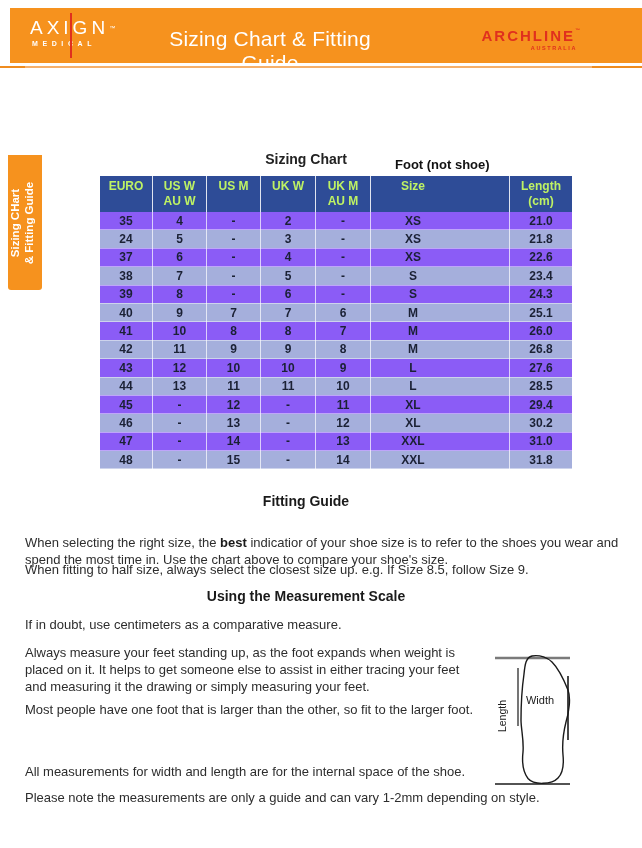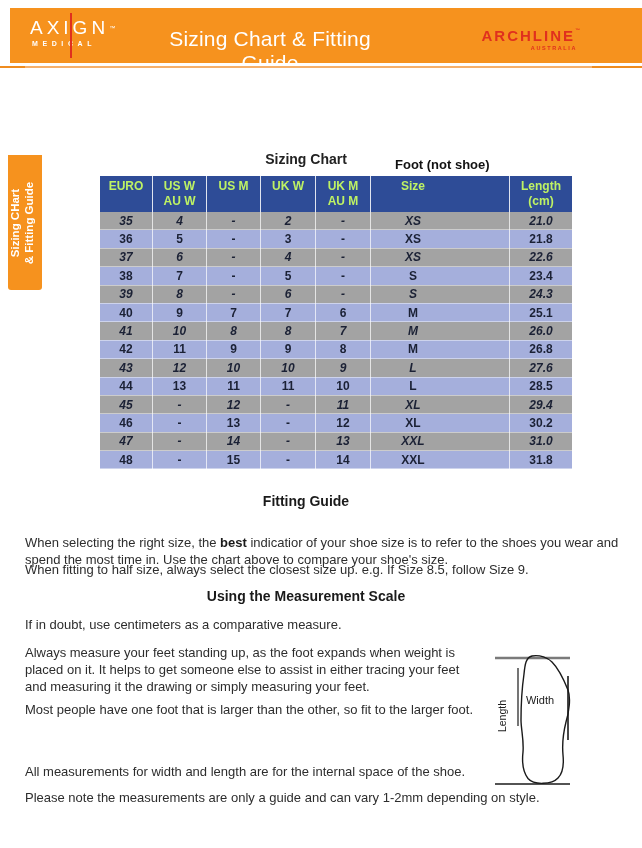--- a/index.html
+++ b/index.html
@@ -33,21 +33,21 @@
     font-size:14px;font-weight:700;color:#222222;}
   .foot-note{position:absolute;left:395px;top:157px;width:117px;text-align:left;
     font-size:13px;font-weight:700;color:#111111;}
   table.sizes{position:absolute;left:100px;top:176px;width:412px;border-collapse:collapse;table-layout:fixed;}
   table.sizes th{background:#2E4C97;color:#bef264;font-size:12px;font-weight:700;
     vertical-align:top;padding:3px 0 2px 0;height:31px;border-right:1px solid rgba(255,255,255,.85);}
   table.sizes th .h-line{line-height:15px;}
   table.sizes td{font-size:12px;font-weight:700;color:#1B2135;text-align:center;height:17.4px;
     border-right:1px solid rgba(255,255,255,.7);border-bottom:1px solid rgba(255,255,255,.45);padding:0;}
   table.sizes th:last-child,table.sizes td:last-child{border-right:none;}
-  tr.odd td{background:#a3a3a3;font-style:italic;}
+  tr.odd td{background:#8b5cf6;}
   tr.even td{background:#A5AFDC;}
   .c0{width:52px;} .c1{width:53px;} .c2{width:53px;} .c3{width:54px;} .c4{width:54px;}
   .c5{width:84px;padding-right:54px !important;}
   th.c5{padding-right:54px !important;}
   .c6{width:62px;}
 
   
   .sec-head{position:absolute;width:412px;left:100px;text-align:center;font-size:14px;font-weight:700;color:#1a1a1a;}
   .para{position:absolute;left:25px;font-size:13px;line-height:17px;color:#2d2d2d;}
   .para b{font-weight:700;color:#1a1a1a;}
@@ -118,21 +118,21 @@
         <tr class="odd">
           <td class="c0">35</td>
           <td class="c1">4</td>
           <td class="c2">-</td>
           <td class="c3">2</td>
           <td class="c4">-</td>
           <td class="c5">XS</td>
           <td class="c6">21.0</td>
         </tr>
         <tr class="even">
-          <td class="c0">36</td>
+          <td class="c0">24</td>
           <td class="c1">5</td>
           <td class="c2">-</td>
           <td class="c3">3</td>
           <td class="c4">-</td>
           <td class="c5">XS</td>
           <td class="c6">21.8</td>
         </tr>
         <tr class="odd">
           <td class="c0">37</td>
           <td class="c1">6</td>

